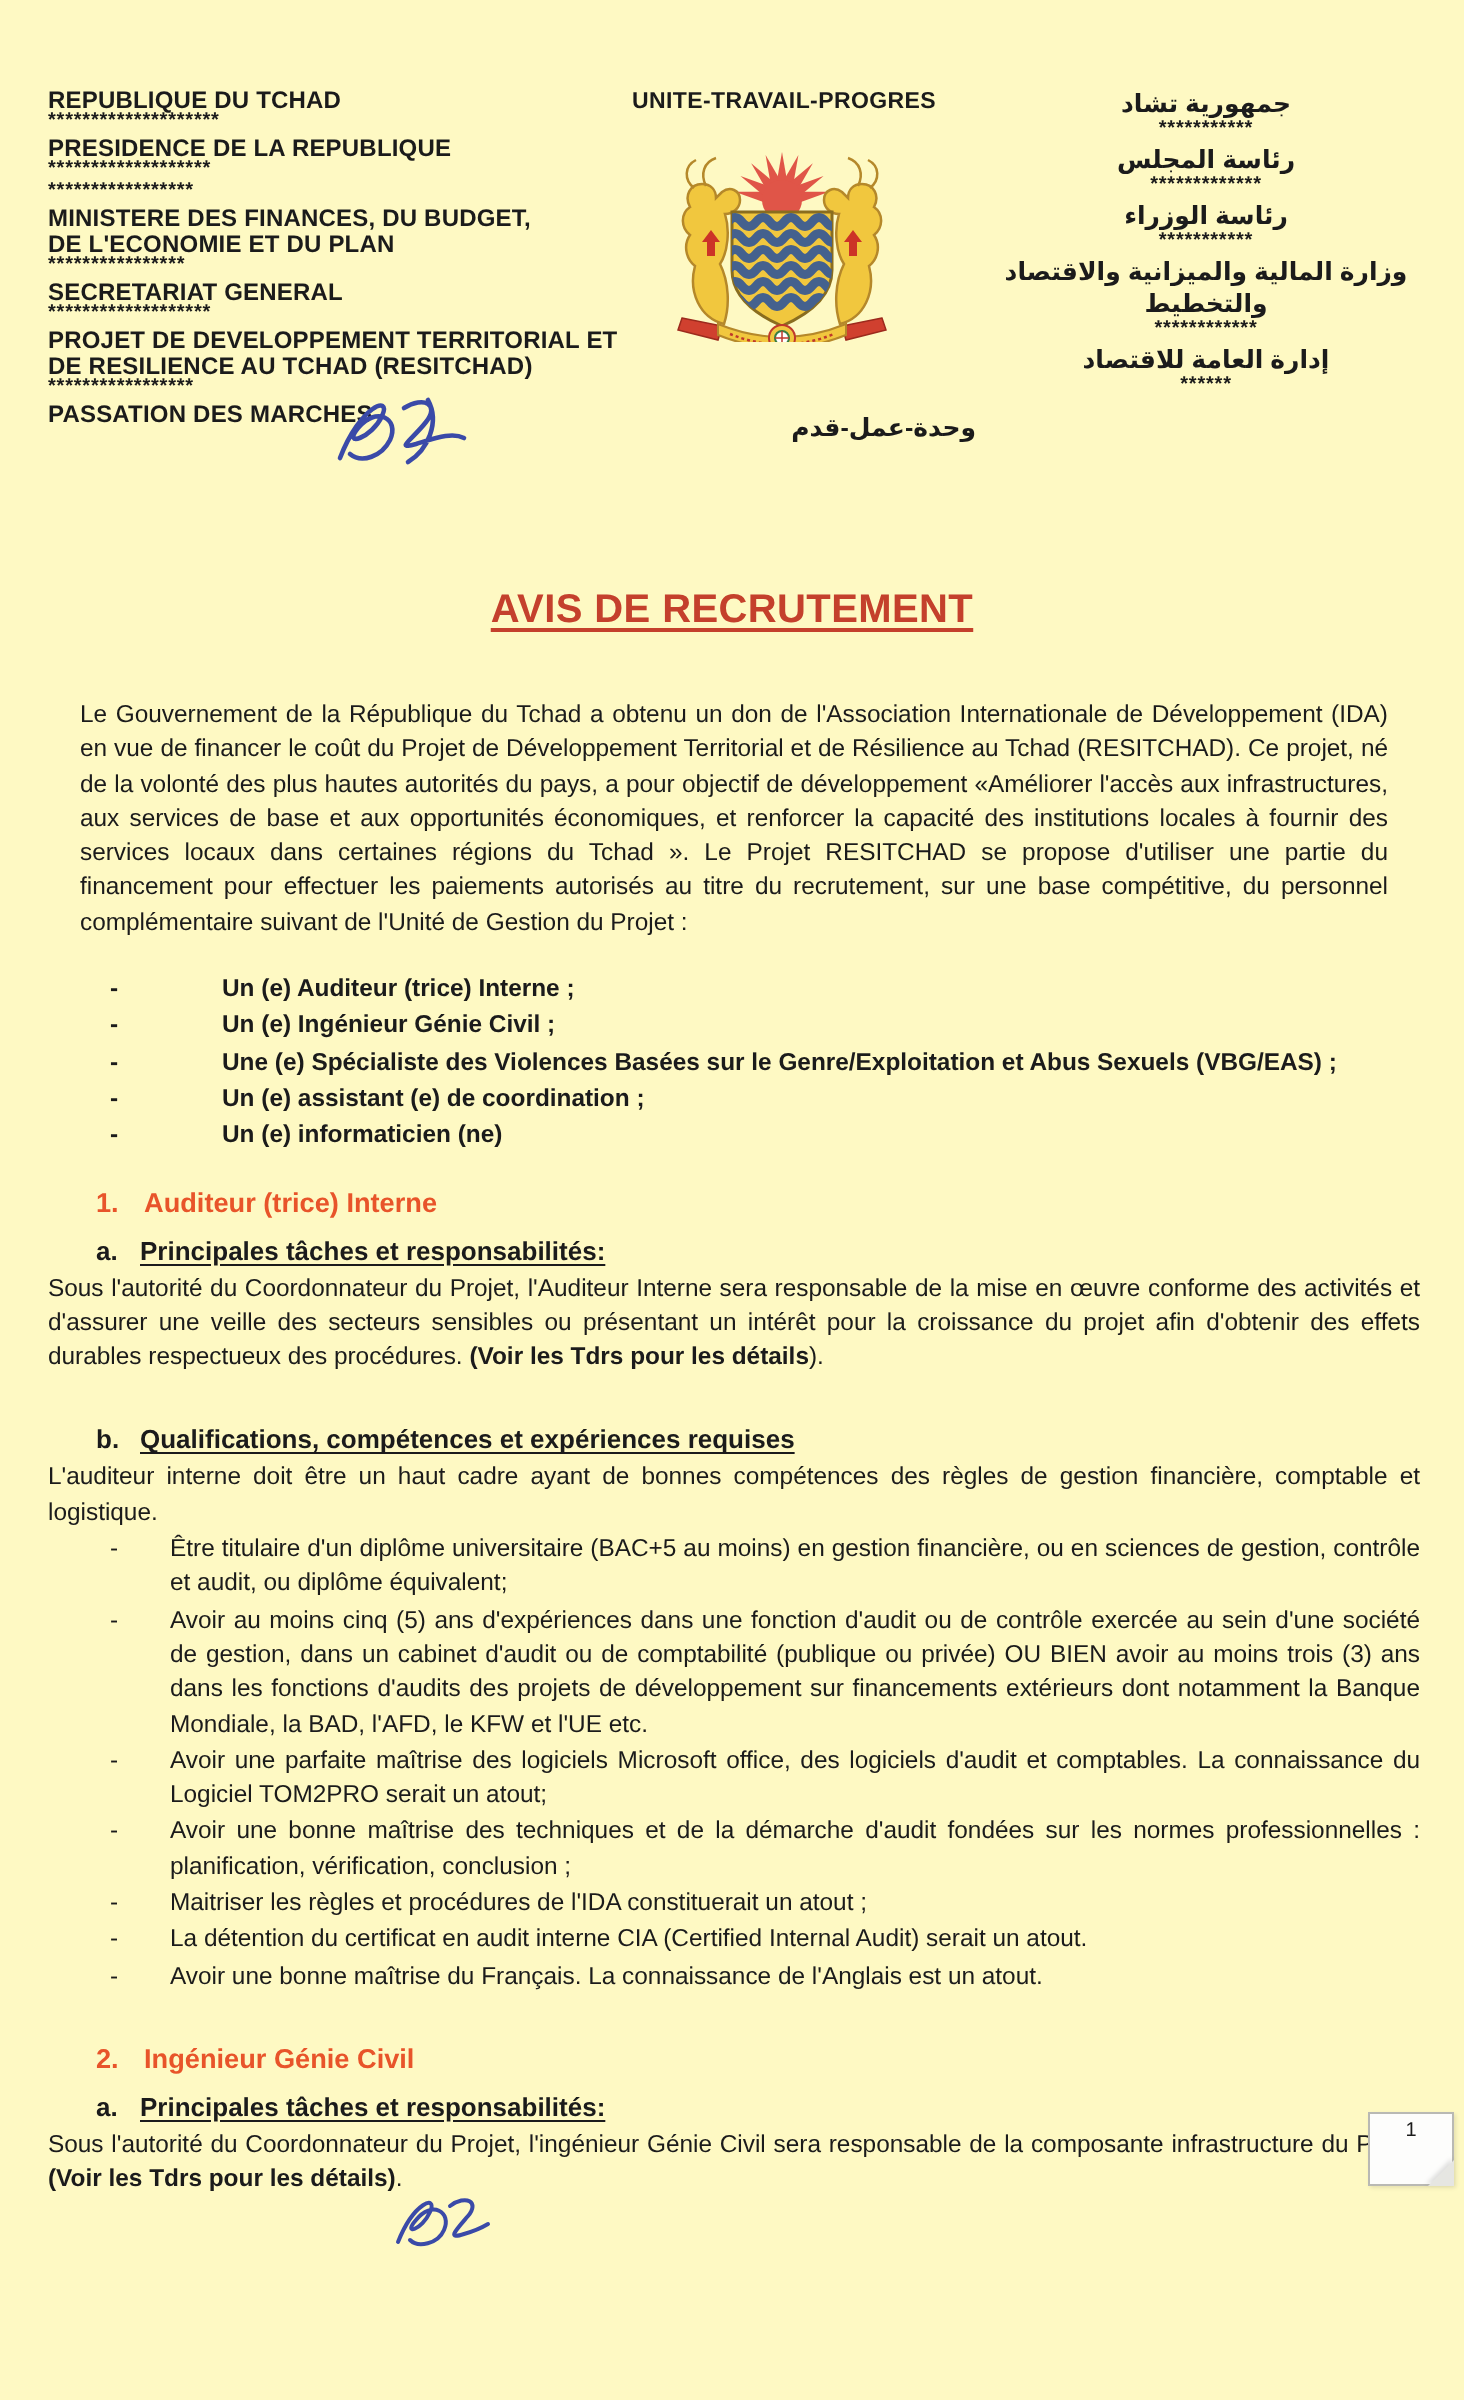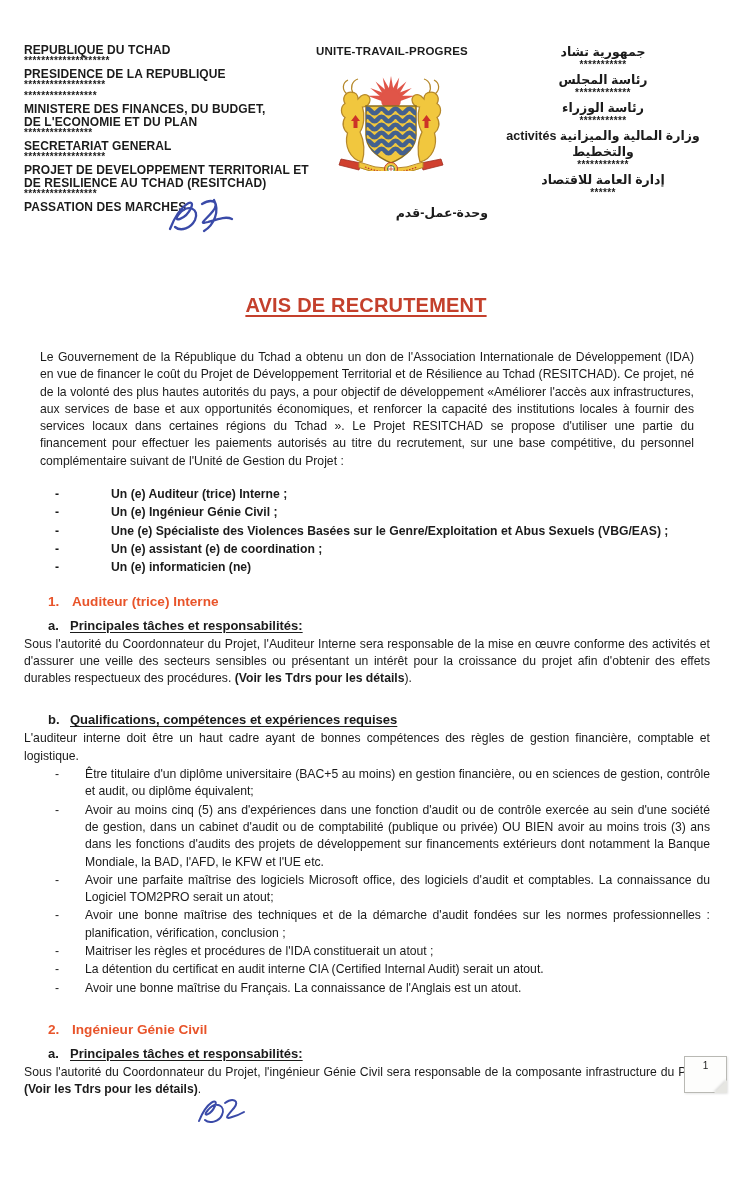--- a/index.html
+++ b/index.html
@@ -1,17 +1,17 @@
 <!DOCTYPE html>
 <html><head>
 <meta charset="utf-8">
 <style>
   html,body{margin:0;padding:0;background:#e9e9e9;}
   .page{
-    width:732px;height:1200px;position:relative;background:#ffffff;
+    width:732px;height:1200px;position:relative;background:#fef9c3;
     margin:0 auto;overflow:hidden;
     font-family:"Liberation Sans","DejaVu Sans",sans-serif;color:#1b1b1b;
   }
   
   .header{display:flex;padding:44px 18px 0 24px;height:194px;}
   .h-left{width:292px;flex:0 0 292px;}
   .h-center{width:172px;flex:0 0 172px;}
   .h-right{flex:1;direction:rtl;text-align:right;padding-left:4px;}
   .hb{margin-bottom:3px;}
   .hb .t{font-weight:bold;font-size:12px;line-height:13px;white-space:nowrap;letter-spacing:.1px;}
@@ -171,21 +171,21 @@
       </div>
       <div class="hb-ar">
         <div class="t">رئاسة المجلس</div>
         <div class="s">*************</div>
       </div>
       <div class="hb-ar">
         <div class="t">رئاسة الوزراء</div>
         <div class="s">***********</div>
       </div>
       <div class="hb-ar">
-        <div class="t">وزارة المالية والميزانية activités والتخطيط</div>
+        <div class="t">وزارة المالية والميزانية والاقتصاد والتخطيط</div>
         <div class="s">************</div>
       </div>
       <div class="hb-ar">
         <div class="t">إدارة العامة للاقتصاد</div>
         <div class="s">******</div>
       </div>
     </div>
   </div>
 
   <div class="doc-title-wrap">

